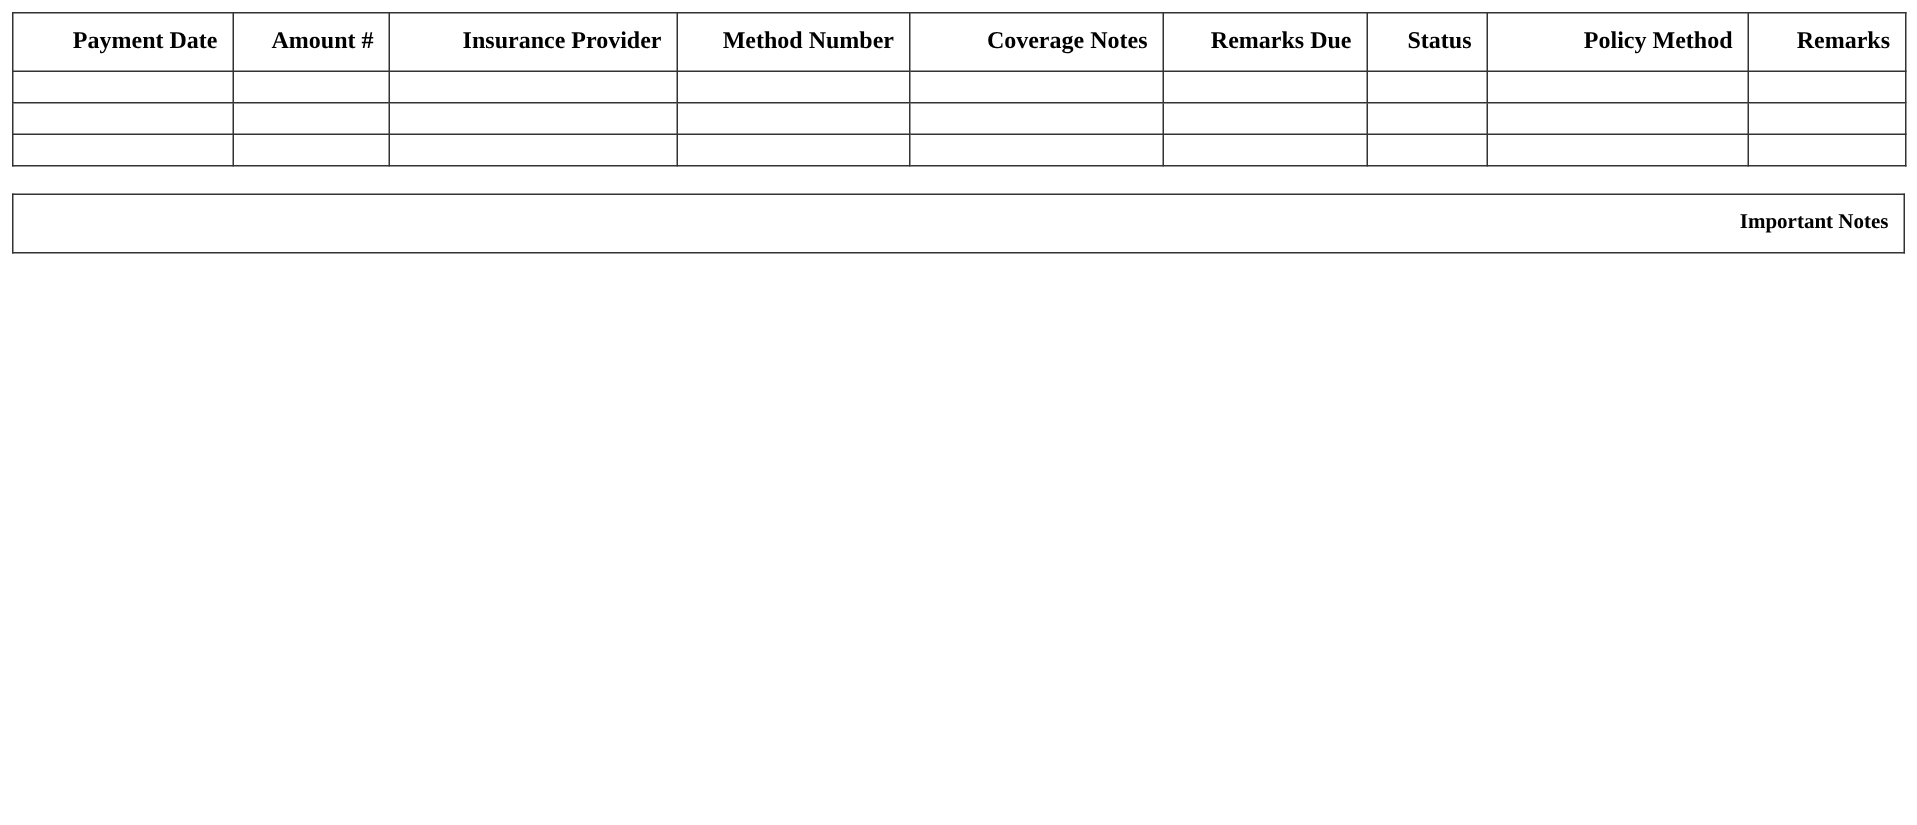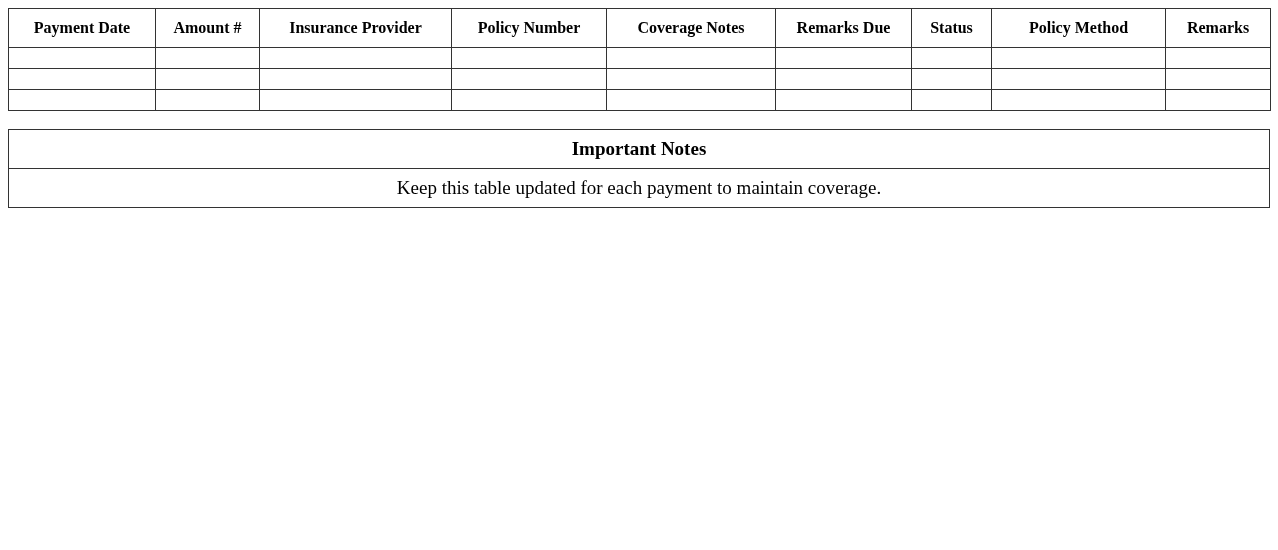--- a/index.html
+++ b/index.html
@@ -4,28 +4,28 @@
   <style>
     html, body { margin: 0; padding: 0; background: #ffffff; }
     body {
       width: 1278px; height: 550px; overflow: hidden;
       font-family: "Liberation Serif", "DejaVu Serif", serif;
       color: #000;
       font-size: 16px;
     }
     .wrap { position: absolute; left: 8px; top: 8px; width: 1262px; }
     table { border-collapse: collapse; width: 1262px; table-layout: fixed; }
-    td, th { border: 1px solid #333; text-align: center; }
+    td, th { border: 1px solid #333; text-align: right; }
     .payments th {
       font-weight: bold; height: 38px; padding: 0 10px; vertical-align: middle;
       font-size: 16px;
     }
     .payments td { height: 20px; padding: 0 10px; }
     .notes { margin-top: 18px; }
-    .notes th, .notes td { height: 38px; padding: 0 10px; vertical-align: middle; font-size: 19px; }
+    .notes th, .notes td { height: 38px; padding: 0 10px; vertical-align: middle; font-size: 14px; }
     .notes th { font-weight: bold; }
     .notes td { font-weight: normal; }
   </style>
 </head>
 <body>
 
 <div class="wrap">
   <table class="payments">
     <colgroup>
       <col style="width:147px">
@@ -36,21 +36,21 @@
         <col style="width:136px">
       <col style="width:80px">
         <col style="width:174px">
         <col style="width:105px">
     </colgroup>
     <thead>
       <tr>
         <th>Payment Date</th>
         <th>Amount #</th>
         <th>Insurance Provider</th>
-        <th>Policy Number</th>
+        <th>Method Number</th>
         <th>Coverage Notes</th>
         <th>Remarks Due</th>
         <th>Status</th>
         <th>Policy Method</th>
         <th>Remarks</th>
       </tr>
     </thead>
     <tbody>
       <tr>
         <td></td>
@@ -88,18 +88,15 @@
     </tbody>
   </table>
 
   <table class="notes">
     <thead>
       <tr>
         <th>Important Notes</th>
       </tr>
     </thead>
     <tbody>
-      <tr>
-        <td>Keep this table updated for each payment to maintain coverage.</td>
-      </tr>
     </tbody>
   </table>
 </div>
 
 </body></html>

